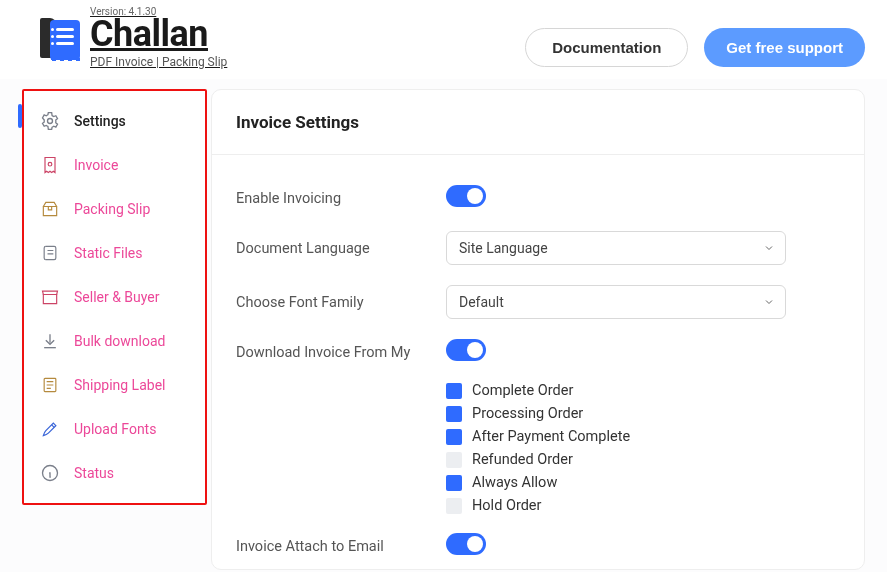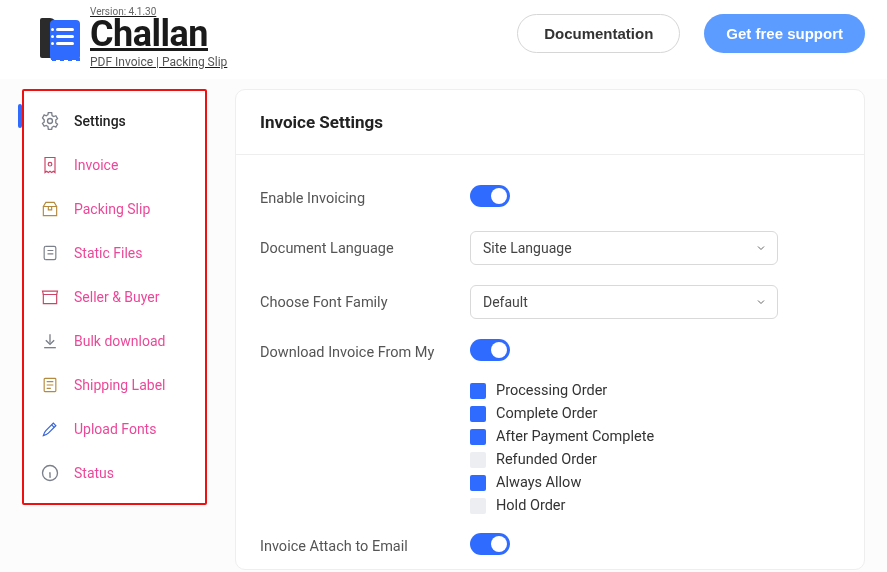--- a/index.html
+++ b/index.html
@@ -13,43 +13,43 @@
   .brand-logo .blue::after { content:""; position:absolute; bottom:-4px; left:0; right:0; height:6px;
     background: radial-gradient(circle at 4px 0, #2f6bff 3px, transparent 3px) repeat-x; background-size: 8px 6px; }
   .brand-logo .lines { position:absolute; left:16px; top:14px; width:18px; height:22px; display:flex; flex-direction:column; gap:4px;}
   .brand-logo .lines span { display:block; width:100%; height:3px; background:#fff; border-radius:2px; position:relative;}
   .brand-logo .lines span::before { content:""; position:absolute; left:-5px; top:0; width:3px; height:3px; border-radius:50%; background:#fff;}
   .brand-text { display:flex; flex-direction:column; }
   .brand-version { font-size: 10px; color:#666; margin-bottom:-4px; }
   .brand-name { font-size: 36px; font-weight: 700; color:#1a1a1a; letter-spacing: -0.5px;}
   .brand-sub { font-size: 12px; color:#555; }
 
-  .top-actions { display:flex; gap:24px; align-items:center; padding-top:14px;}
+  .top-actions { display:flex; gap:16px; align-items:center; padding-top:28px;}
   .btn-doc { border:1px solid #d6d6d6; background:#fff; color:#333; font-weight:600; font-size:15px; padding:10px 26px; border-radius: 24px; cursor:pointer; }
   .btn-support { border:none; background:#5c9bff; color:#fff; font-weight:600; font-size:15px; padding:11px 22px; border-radius:24px; cursor:pointer; }
 
-  .layout { display:flex; gap:28px; padding: 10px 22px 0 22px; align-items: flex-start;}
+  .layout { display:flex; gap:4px; padding: 10px 22px 0 22px; align-items: flex-start;}
   
   .sidebar { width: 185px; background:#fff; border:2px solid #e11; border-radius:2px; padding: 8px 0; position:relative;}
   .side-active-bar { position:absolute; left:-6px; top:13px; width:4px; height:24px; background:#2f6bff; border-radius:2px;}
   .side-item { display:flex; align-items:center; gap:14px; padding: 12px 14px 12px 16px; font-size:14px; color:#ec4899; cursor:pointer; }
   .side-item.active { color:#222; font-weight:500;}
   .side-icon { width:20px; height:20px; flex:0 0 20px; display:flex; align-items:center; justify-content:center; position:relative;}
 
   .main { flex:1; background:#fff; border:1px solid #eee; border-radius:10px; overflow:hidden;}
   .main-header { padding: 22px 24px; border-bottom: 1px solid #eee; font-weight:700; font-size:17px; color:#222;}
   .main-body { padding: 20px 24px 0 24px; }
   .form-row { display:flex; align-items:center; padding: 10px 0; }
   .form-row .lbl { width: 210px; font-size: 14.5px; color:#555; }
   .form-row .ctrl { flex:1; }
 
   .toggle { width:40px; height:22px; border-radius:11px; background:#2f6bff; position:relative; cursor:pointer; display:inline-block;}
   .toggle::after { content:""; position:absolute; right:3px; top:3px; width:16px; height:16px; border-radius:50%; background:#fff;}
   
-  .select { width: 308px; max-width:100%; border:1px solid #d9d9d9; border-radius:6px; padding: 8px 30px 8px 12px; font-size:14px; color:#444; background:#fff; position:relative; cursor:pointer;}
+  .select { width: 340px; max-width:100%; border:1px solid #d9d9d9; border-radius:6px; padding: 8px 30px 8px 12px; font-size:14px; color:#444; background:#fff; position:relative; cursor:pointer;}
   .select .chev { position:absolute; right:10px; top:50%; transform:translateY(-50%);}
   
   .check-list { margin-left: 210px; padding-top:4px;}
   .check-item { display:flex; align-items:center; gap:10px; padding:3px 0; font-size:14.5px; color:#333;}
   .checkbox { width:16px; height:16px; border-radius:2px; flex:0 0 16px;}
   .checkbox.on { background:#2f6bff;}
   .checkbox.off { background:#eceef1;}
   
   svg { display:block;}
 </style>
@@ -215,25 +215,25 @@
       </div>
 
       <div class="form-row">
         <div class="lbl">Download Invoice From My</div>
         <div class="ctrl"><span class="toggle"></span></div>
       </div>
 
       <div class="check-list">
         <div class="check-item">
           <span class="checkbox on"></span>
+          <span>Complete Order</span>
+        </div>
+        <div class="check-item">
+          <span class="checkbox on"></span>
           <span>Processing Order</span>
-        </div>
-        <div class="check-item">
-          <span class="checkbox on"></span>
-          <span>Complete Order</span>
         </div>
         <div class="check-item">
           <span class="checkbox on"></span>
           <span>After Payment Complete</span>
         </div>
         <div class="check-item">
           <span class="checkbox off"></span>
           <span>Refunded Order</span>
         </div>
         <div class="check-item">

